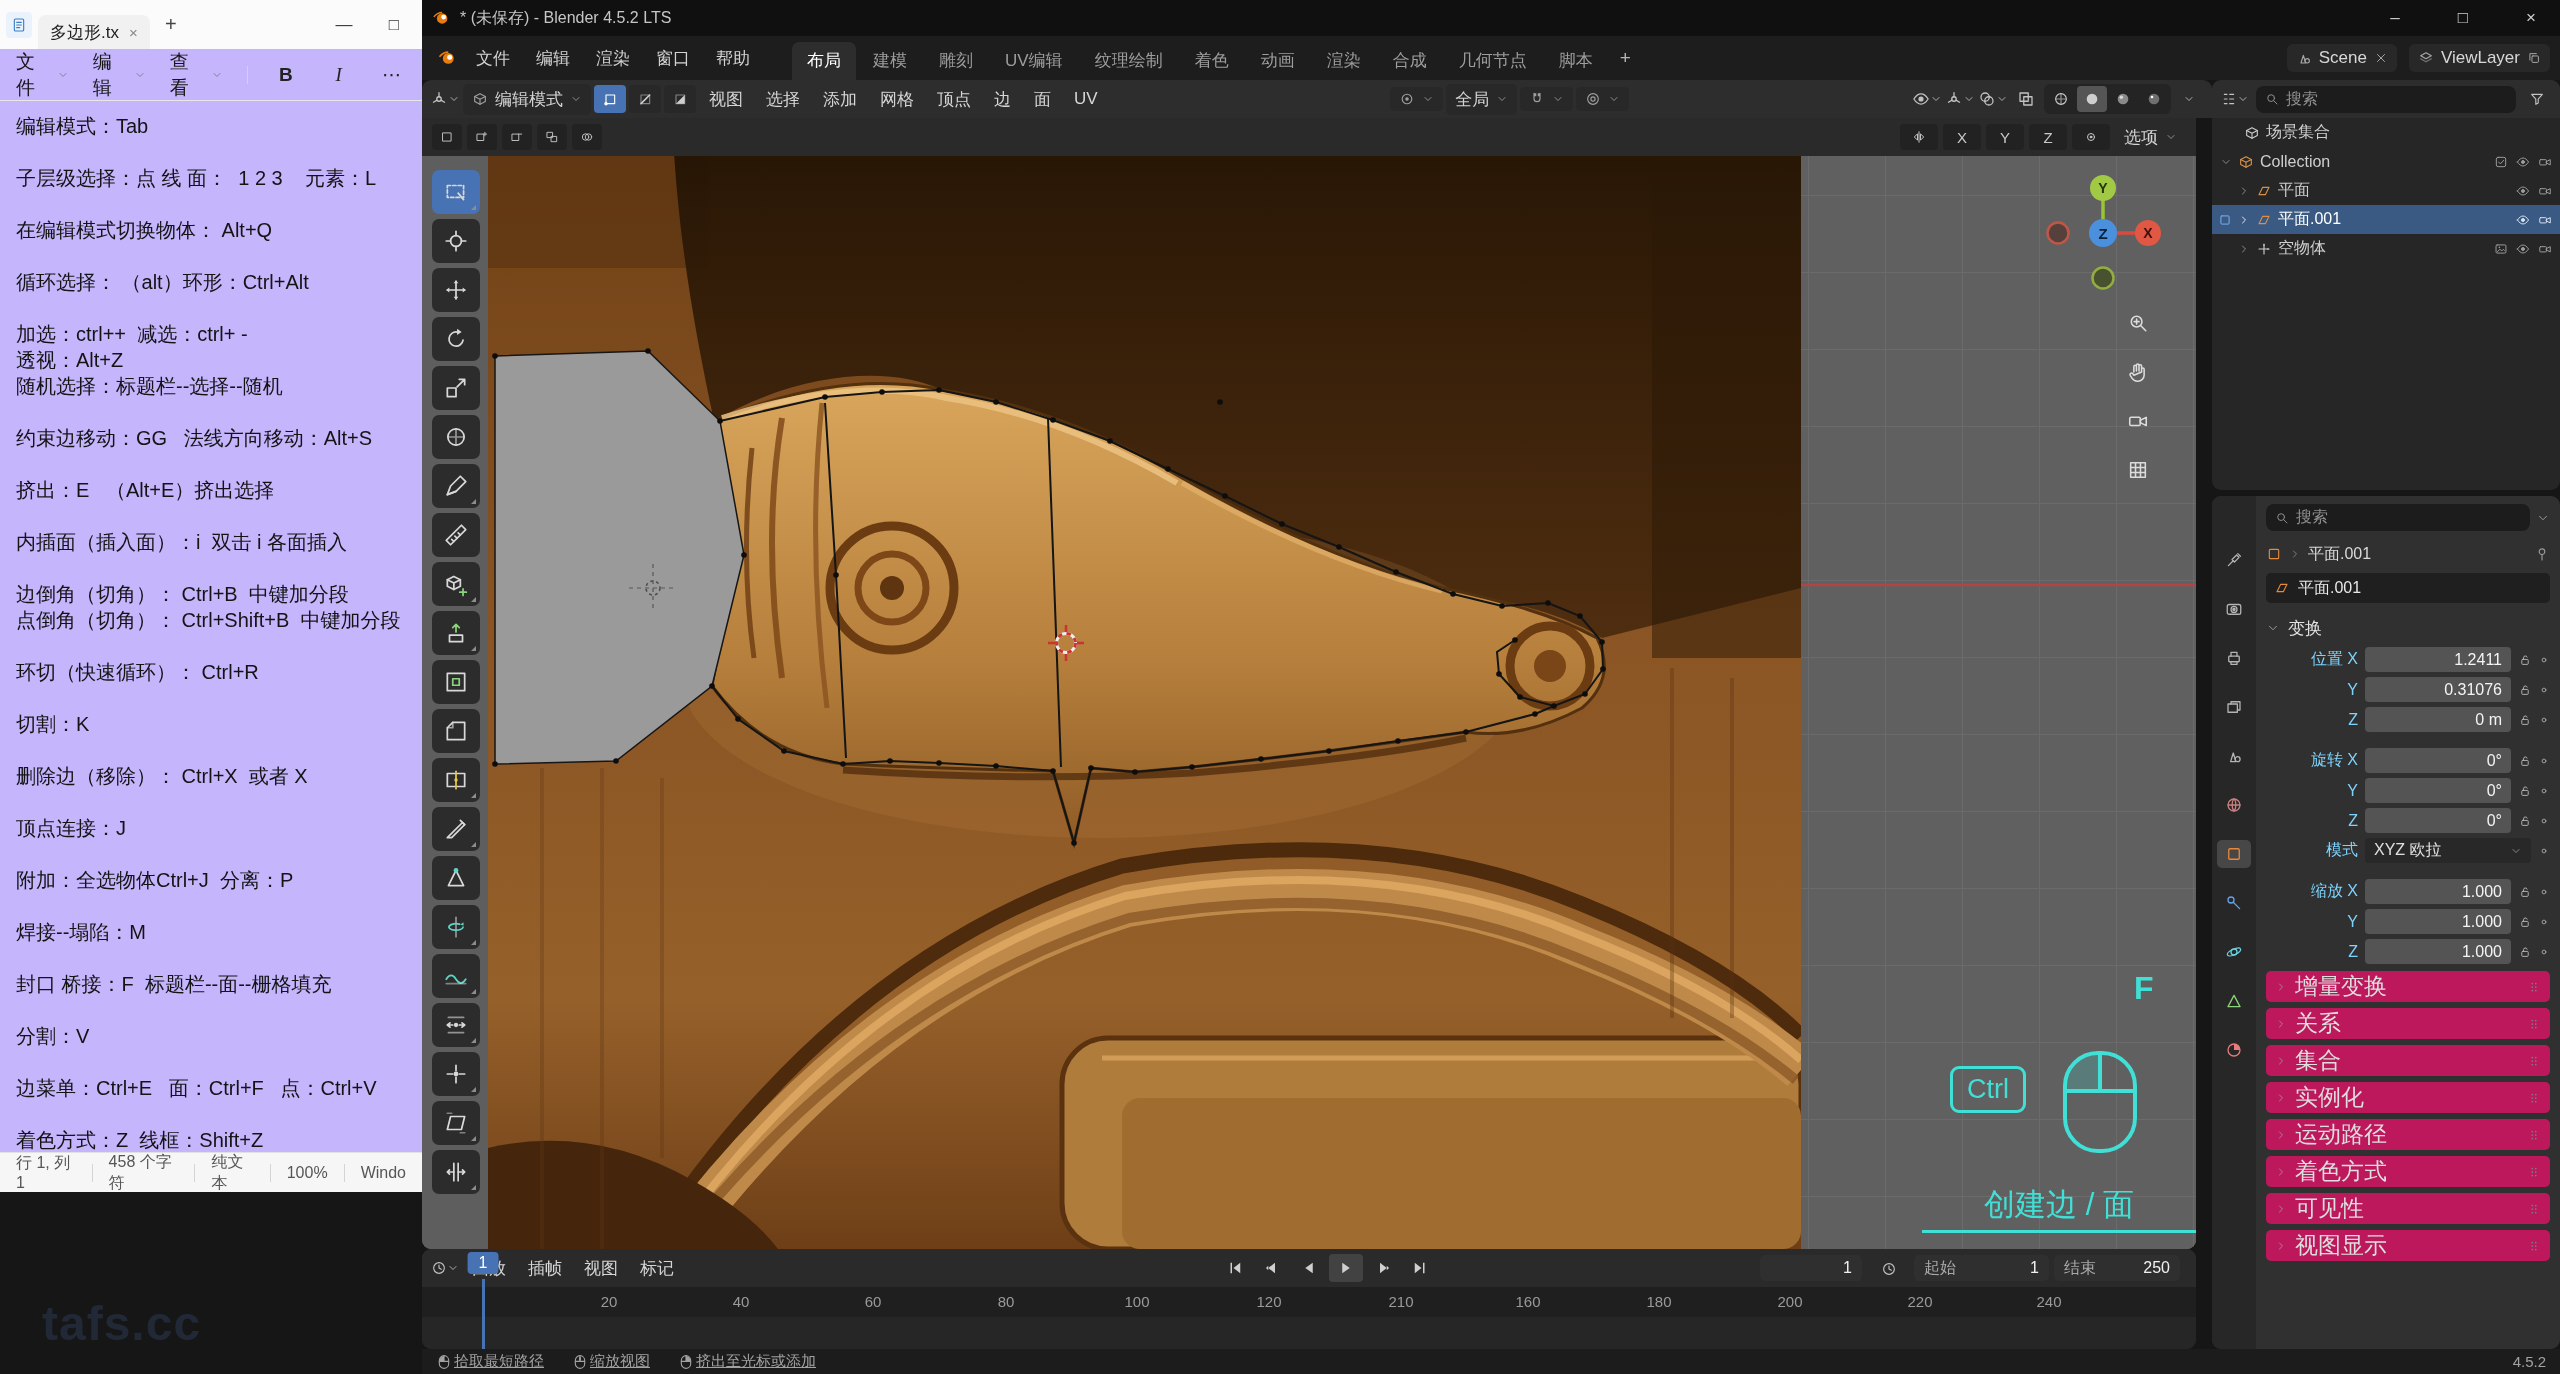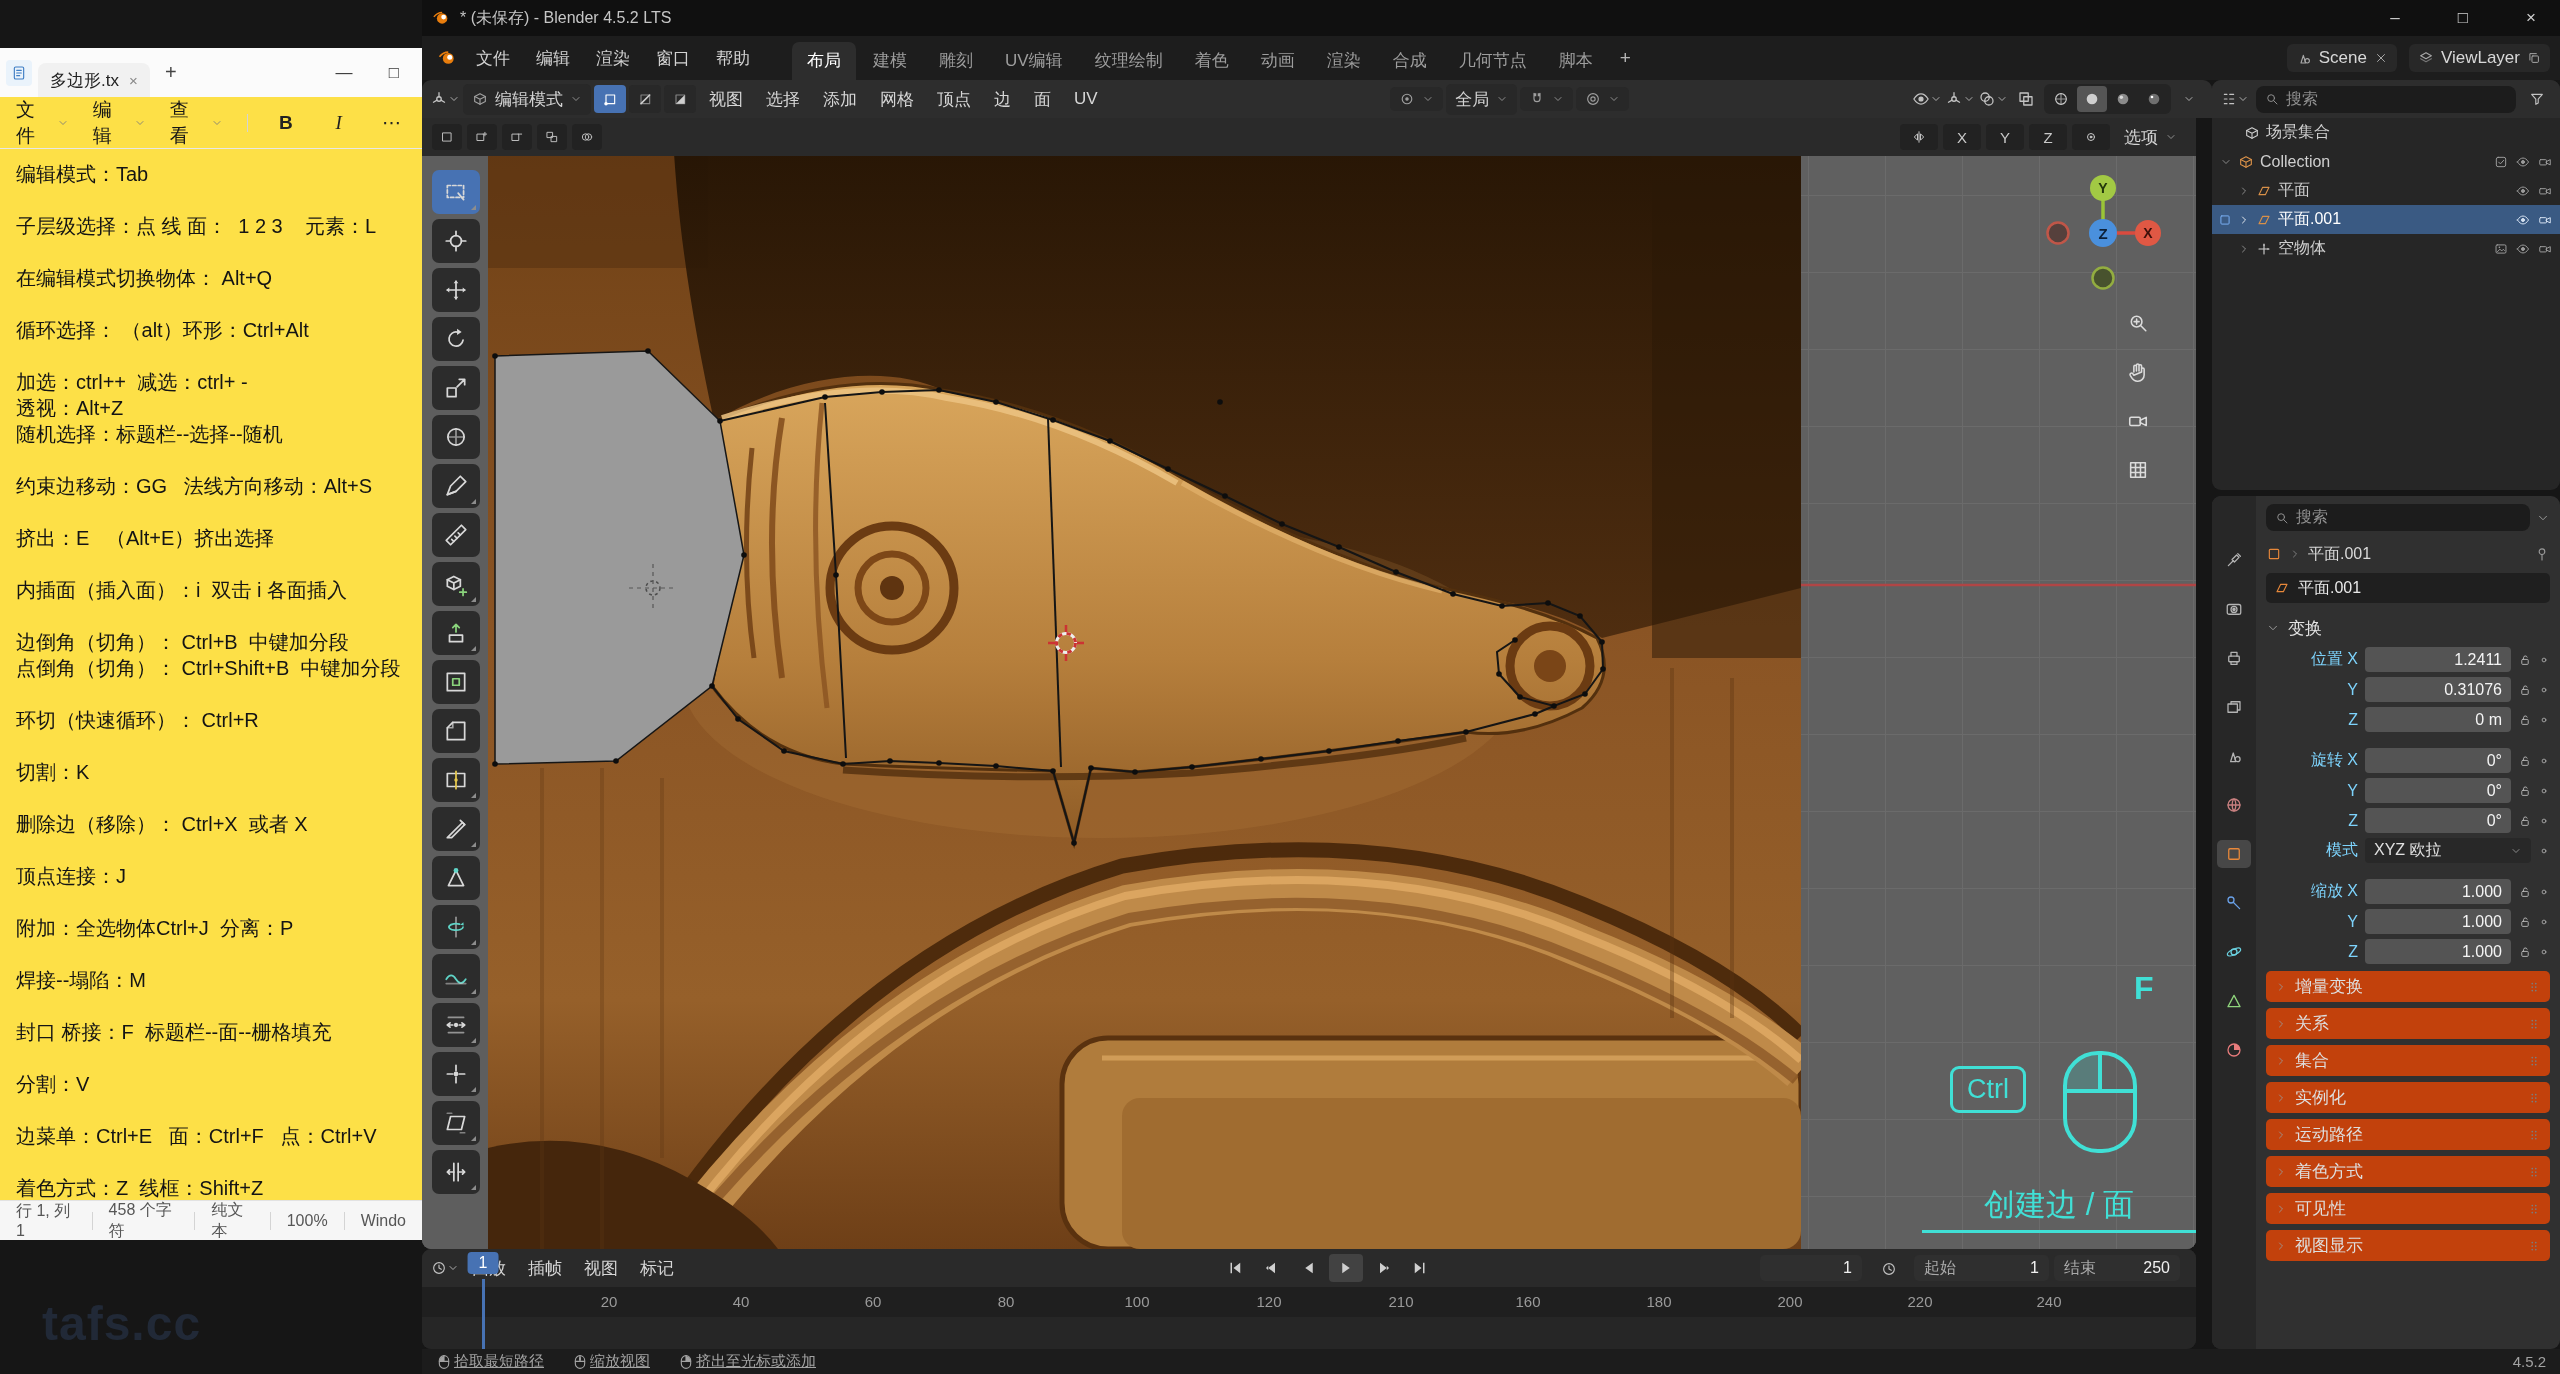--- a/index.html
+++ b/index.html
@@ -4,21 +4,21 @@
 <style>
   html,body{margin:0;padding:0;background:#000;}
   .stage{position:relative;width:2560px;height:1374px;overflow:hidden;background:#161616;
          font-family:"Liberation Sans",sans-serif;-webkit-font-smoothing:antialiased;}
   .abs{position:absolute;}
   .ic{stroke:currentColor;fill:none;stroke-width:1.7;stroke-linecap:round;stroke-linejoin:round;display:block;flex:none;}
   .i12{width:12px;height:12px}.i14{width:14px;height:14px}.i16{width:16px;height:16px}
   .i18{width:18px;height:18px}.i20{width:20px;height:20px}.i22{width:22px;height:22px}
 
   
-  .notepad{position:absolute;left:0;top:0;width:422px;height:1192px;background:#fde047;color:#1c1c1c;margin-top:48px;}
+  .notepad{position:absolute;left:0;top:0;width:422px;height:1192px;background:#c4b5fd;color:#1c1c1c;}
   .np-tabbar{height:49px;display:flex;align-items:center;background:#fbfbfb;padding:0 6px;gap:6px;}
   .np-appicon{width:26px;height:26px;border-radius:4px;background:#eaf3fb;display:flex;align-items:center;justify-content:center;color:#3d7dc4;}
   .np-tab{height:34px;align-self:flex-end;display:flex;align-items:center;gap:10px;background:#f1f1f1;
           border-radius:8px 8px 0 0;padding:0 12px;font-size:17px;color:#222;}
   .np-tabx{color:#888;font-size:15px;}
   .np-plus{width:30px;height:30px;display:flex;align-items:center;justify-content:center;font-size:20px;color:#444;border-radius:6px;}
   .np-wbtn{width:44px;height:38px;display:flex;align-items:center;justify-content:center;font-size:17px;color:#3a3a3a;}
   .np-toolbar{height:51px;border-bottom:1px solid #e7e7e7;display:flex;align-items:center;padding:0 16px;gap:24px;font-size:19px;color:#161616;}
   .np-menu{display:flex;align-items:center;gap:5px;color:#161616;}
   .np-menu .ic{color:#7a7a7a;}
@@ -117,21 +117,21 @@
   .pr-main{flex:1;padding:8px 10px 0 10px;overflow:hidden;font-size:16px;}
   .pr-search{display:flex;align-items:center;gap:6px;margin-bottom:8px;}
   .pr-bread{display:flex;align-items:center;gap:7px;height:30px;color:#d9d9d9;}
   .pr-name{display:flex;align-items:center;gap:8px;height:30px;background:#1f1f1f;border-radius:5px;padding:0 8px;margin:4px 0 10px;color:#e8e8e8;}
   .sec-open{display:flex;align-items:center;gap:8px;height:30px;color:#e3e3e3;font-size:17px;}
   .trow{display:flex;align-items:center;height:27px;margin:3px 0;gap:7px;}
   .tlabel{width:92px;text-align:right;color:#7dd3fc;flex:none;}
   .tfield{flex:1;background:#545454;border-radius:4px;height:25px;display:flex;align-items:center;justify-content:flex-end;padding:0 9px;color:#f4f4f4;}
   .tfield.dd2{background:#282828;justify-content:flex-start;gap:6px;color:#e0e0e0;}
   .tico{color:#b0b0b0;display:flex;gap:6px;align-items:center;flex:none;}
-  .sec{height:31px;background:#c2410c;border-radius:5px;margin:6px 0;display:flex;align-items:center;gap:8px;padding:0 9px;color:#dedede;font-size:17px;}
+  .sec{height:31px;background:#be185d;border-radius:5px;margin:6px 0;display:flex;align-items:center;gap:8px;padding:0 9px;color:#dedede;font-size:23px;}
   .sec .grip{margin-left:auto;color:#7c7c7c;}
   .gap8{height:8px;}
 </style>
 </head>
 <body>
 
 <svg width="0" height="0" style="position:absolute" aria-hidden="true">
 <defs>
 <symbol id="s-cd" viewBox="0 0 24 24">
         <path d="M6 9l6 6 6-6"></path>

